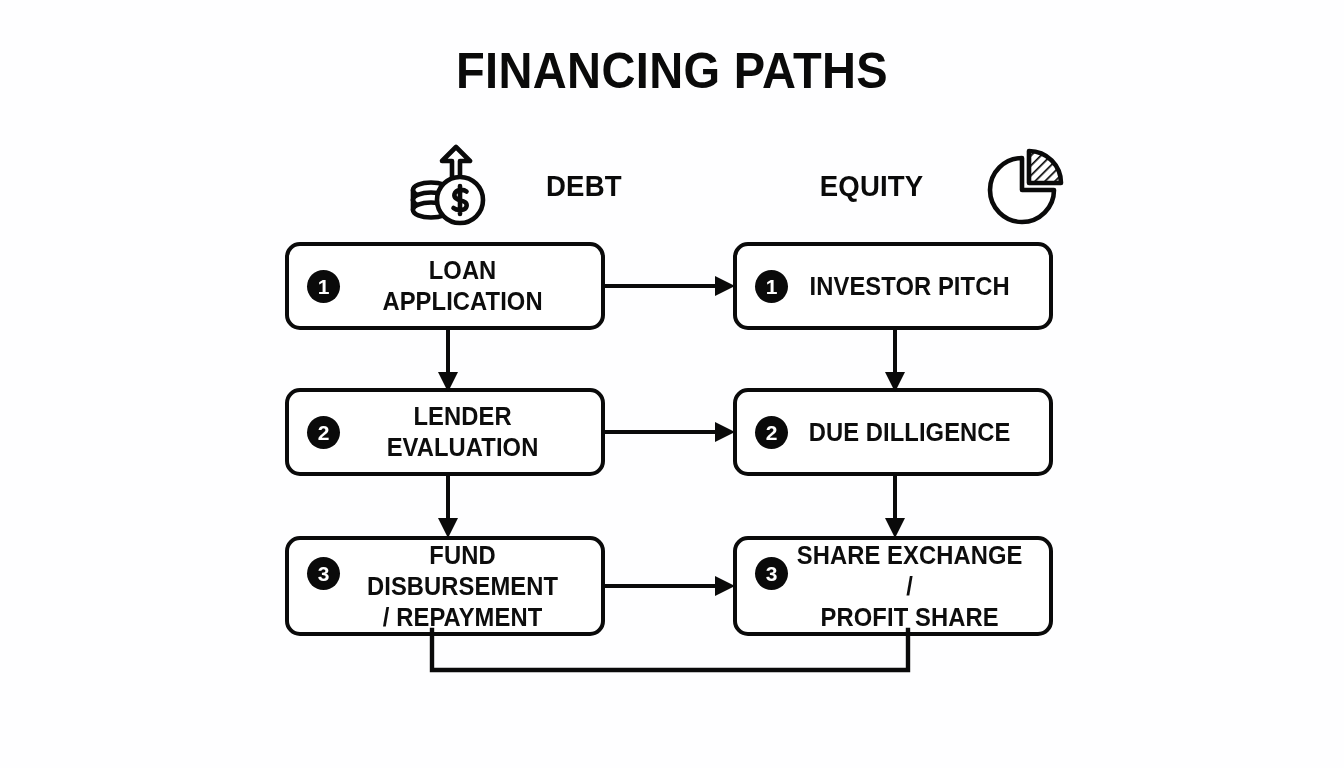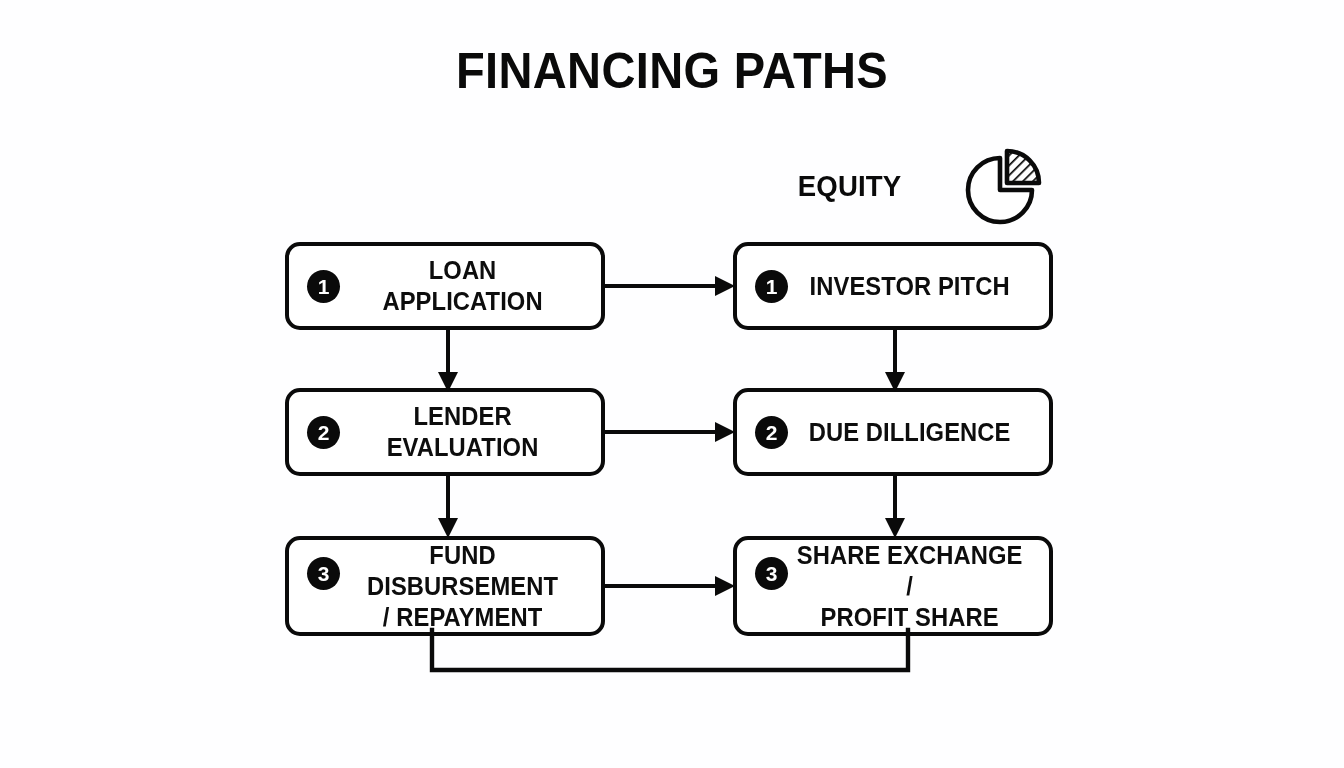--- a/index.html
+++ b/index.html
@@ -42,21 +42,21 @@
   
   .col-head {
     position: absolute;
     top: 144px;
     height: 84px;
     display: flex;
     align-items: center;
     gap: 12px;
   }
   .col-head.debt   { left: 408px;  width: 330px; justify-content: flex-start; }
-  .col-head.equity { left: 706px;  width: 340px; justify-content: flex-end; }
+  .col-head.equity { left: 728px;  width: 340px; justify-content: flex-end; }
 
   .head-label {
     font-size: 29px;
     font-weight: 700;
     letter-spacing: 0.2px;
     transform: scaleX(0.95);
     color: #0a0a0a;
   }
   .debt .head-label   { margin-left: 38px; }
   .equity .head-label { margin-right: 44px; }
@@ -125,20 +125,40 @@
 
   .loop { left: 430px; top: 630px; width: 480px; height: 54px; }
 </style>
 </head>
 <body>
 
 <div class="canvas">
 
   <div class="title">FINANCING PATHS</div>
 
+  <div class="col-head debt">
+    <span class="head-icon">
+      <svg viewBox="0 0 86 84" width="86" height="84" aria-hidden="true">
+        <g fill="none" stroke="#0a0a0a" stroke-width="4.6" stroke-linejoin="round" stroke-linecap="round">
+
+          <path d="M44 42 L44 17 L34 17 L48 3 L62 17 L52 17 L52 42" fill="#ffffff"></path>
+
+          <ellipse cx="23" cy="46" rx="18" ry="7.5" fill="#ffffff"></ellipse>
+          <path d="M5 46 L5 56 M41 46 L41 56"></path>
+          <ellipse cx="23" cy="56" rx="18" ry="7.5" fill="#ffffff"></ellipse>
+          <path d="M5 56 L5 66 M41 56 L41 66"></path>
+          <ellipse cx="23" cy="66" rx="18" ry="7.5" fill="#ffffff"></ellipse>
+
+          <circle cx="52" cy="56" r="23" fill="#ffffff"></circle>
+          <path d="M52 42 L52 70 M58.5 47.5 C56 45.5 48 44.5 46.5 50 C45.5 54 50 56 52.5 56.5 C56 57.2 59.5 58.5 58.5 62.5 C57.5 66.8 49 67 45.5 64"></path>
+        </g>
+      </svg>
+    </span>
+    <span class="head-label">DEBT</span>
+  </div>
 
   <div class="col-head equity">
     <span class="head-label">EQUITY</span>
     <span class="head-icon">
       <svg viewBox="0 0 86 84" width="86" height="84" aria-hidden="true">
         <defs>
           <pattern id="hatch" width="7" height="7" patternTransform="rotate(45)" patternUnits="userSpaceOnUse">
             <rect width="7" height="7" fill="#ffffff"></rect>
             <line x1="0" y1="0" x2="0" y2="7" stroke="#0a0a0a" stroke-width="3.4"></line>
           </pattern>

